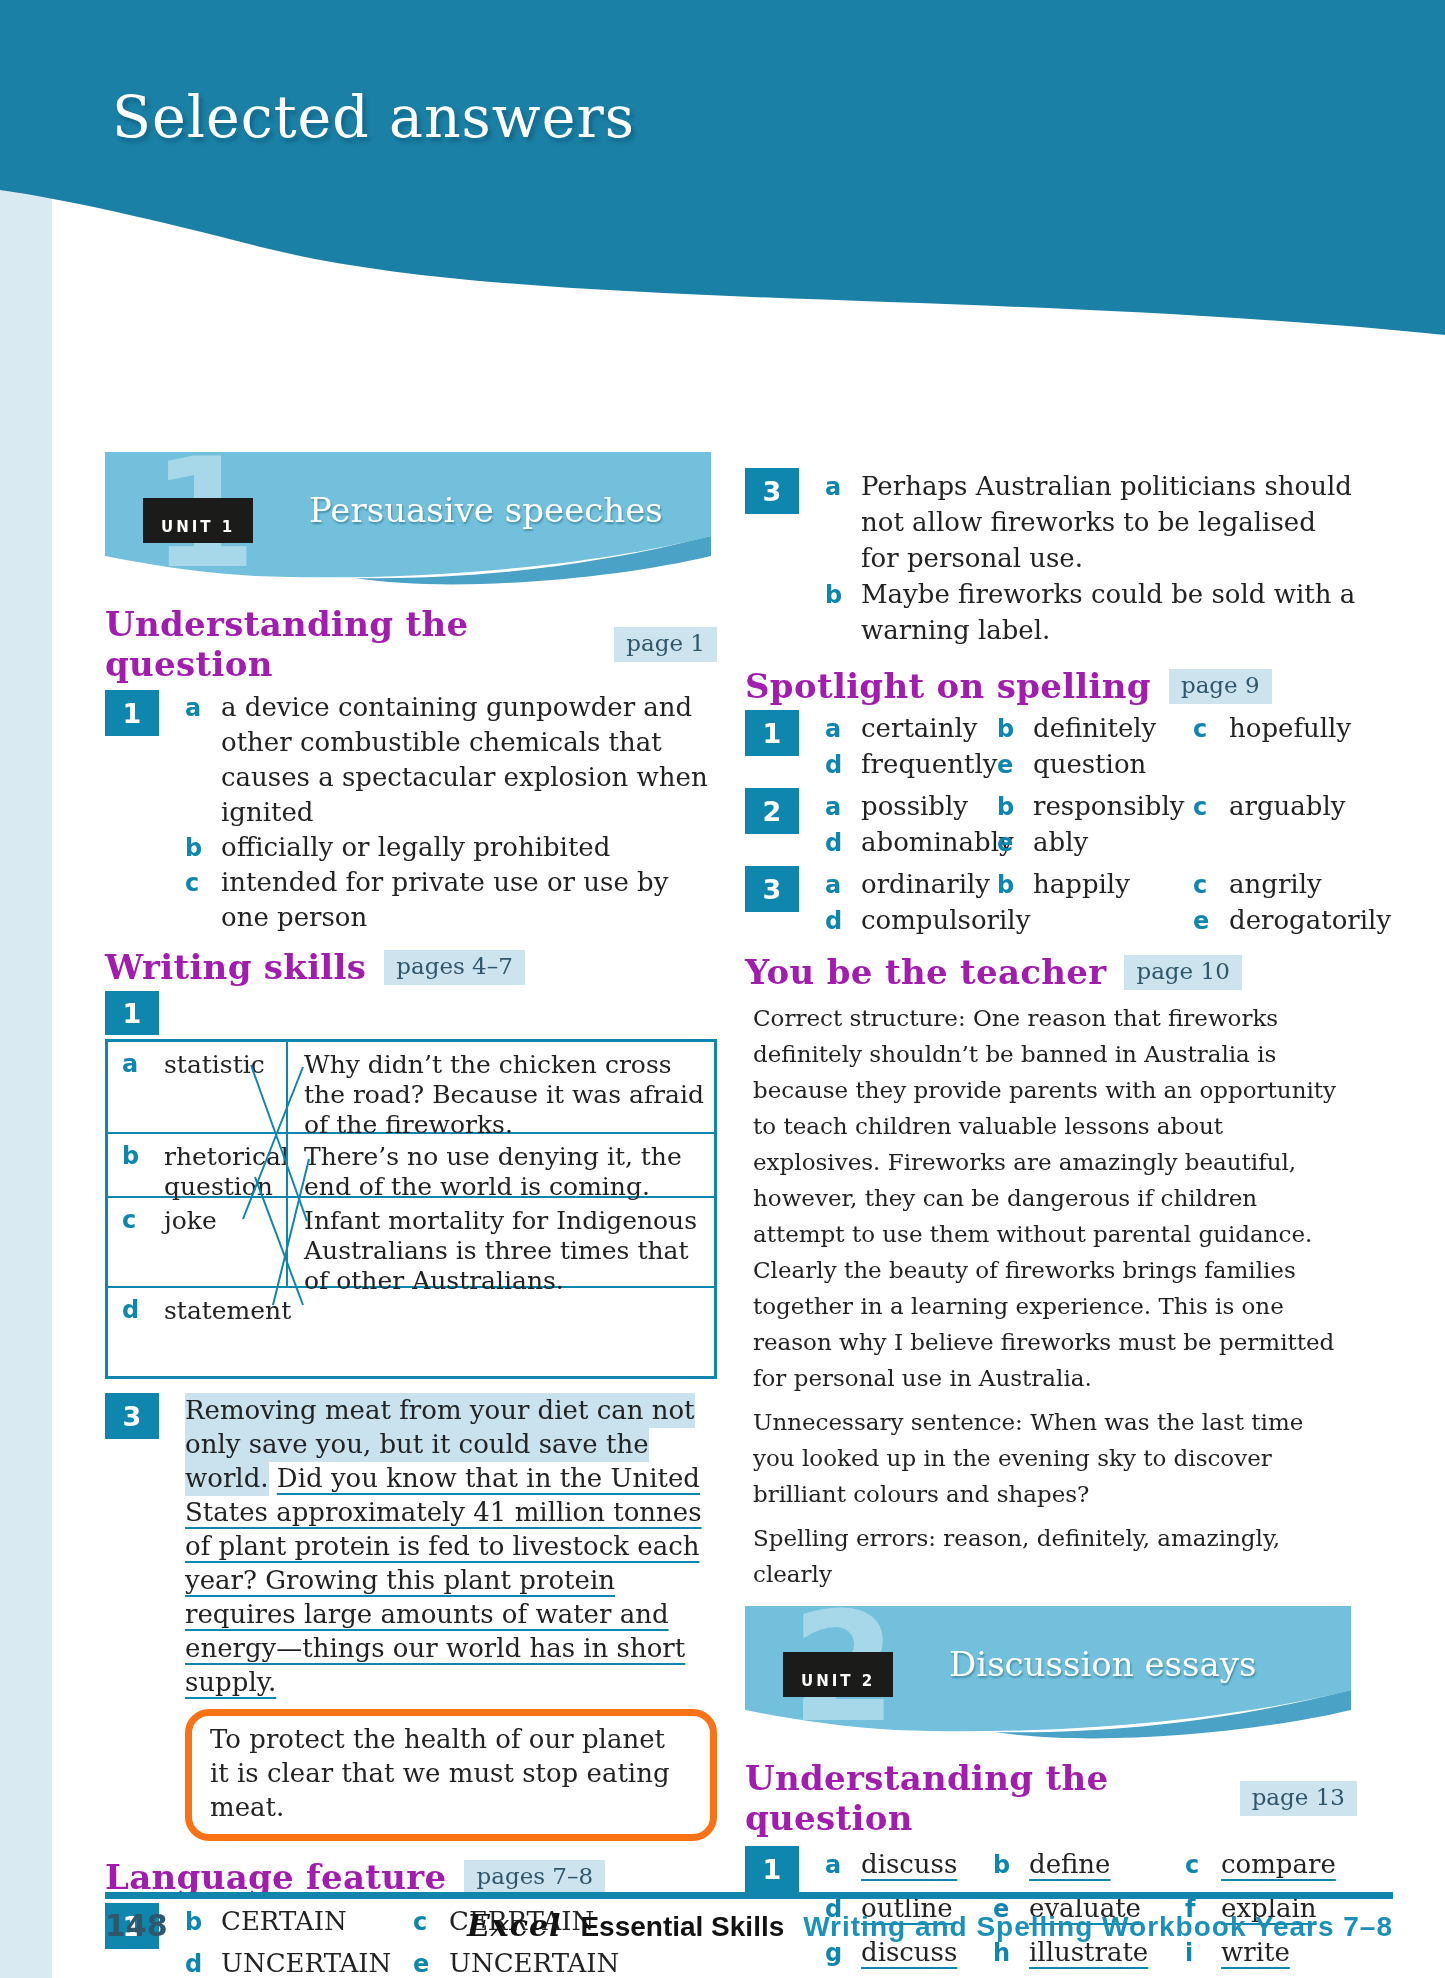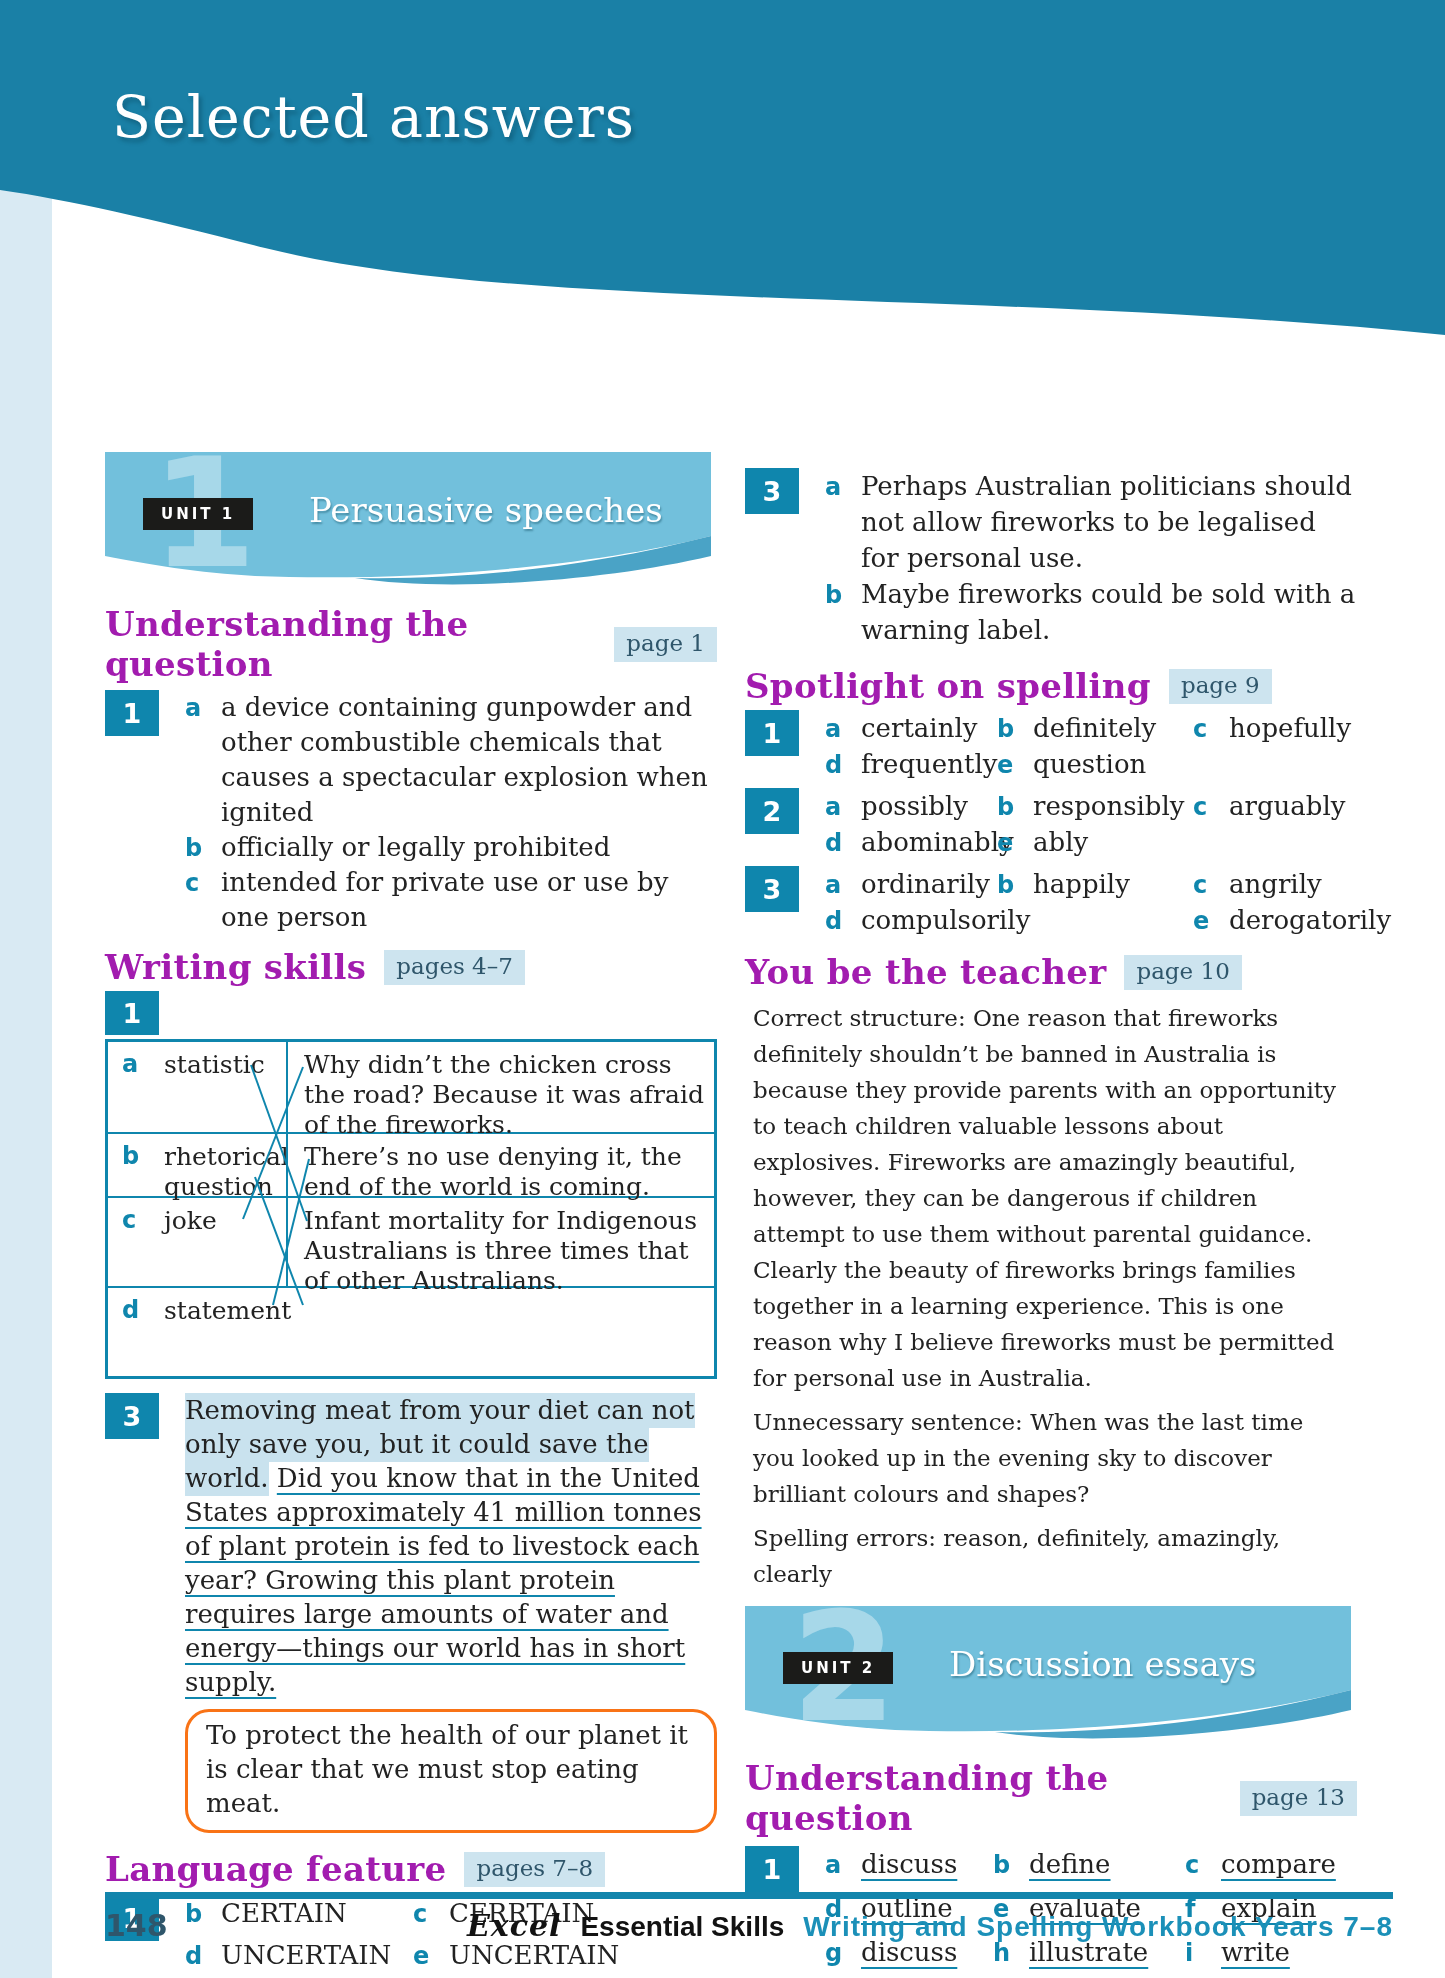--- a/index.html
+++ b/index.html
@@ -26,21 +26,21 @@
 
   
   .unit-banner { position:relative; width:606px; height:134px; overflow:hidden; }
   .unit-banner svg { position:absolute; inset:0; }
   .unit-numeral {
     position:absolute; left:46px; top:-14px;
     font:700 152px "DejaVu Sans", sans-serif; color:rgba(255,255,255,.38); line-height:1;
   }
   .unit-tag {
     position:absolute; left:38px; top:46px; background:#1b1b19; color:#fff;
-    font:700 15px "DejaVu Sans", sans-serif; letter-spacing:3px; padding:7px 18px 7px;
+    font:700 15px "DejaVu Sans", sans-serif; letter-spacing:3px; padding:20px 18px 7px;
   }
   .unit-title {
     position:absolute; left:204px; top:38px; color:#fff; font-size:34px;
     text-shadow:1px 2px 2px rgba(0,60,80,.4);
   }
 
   
   .sec-head { display:flex; align-items:center; gap:18px; }
   .sec-title { font-size:34px; font-weight:700; color:#a21caf; margin:0; letter-spacing:.3px; }
   .page-tag { background:#cde4ef; color:#2f566b; font-size:23px; padding:3px 12px 6px; white-space:nowrap; }
@@ -65,21 +65,21 @@
   .mleft .letter { width:42px; }
   .mright { flex:1; border-left:2px solid #0f86ad; padding:8px 8px 0 16px;
             font-size:25px; line-height:30px; box-sizing:border-box; }
   .match-lines { position:absolute; left:-3px; top:-3px; pointer-events:none; }
   .match-lines line { stroke:#0f86ad; stroke-width:2; }
 
   
   .hl { background:#c9e2ee; padding:2px 0 3px; box-decoration-break:clone; -webkit-box-decoration-break:clone; }
   .ul-teal { text-decoration:underline; text-decoration-color:#0f86ad;
              text-decoration-thickness:2px; text-underline-offset:6px; }
-  .answer-box { border:3px solid #f97316; border-radius:24px; padding:6px 18px 10px; margin-top:10px; line-height:34px; }
+  .answer-box { border:7px solid #f97316; border-radius:24px; padding:6px 18px 10px; margin-top:10px; line-height:34px; }
 
   
   .sp-grid { display:grid; grid-template-columns:172px 196px 1fr; }
   .ug-grid { display:grid; grid-template-columns:168px 192px 1fr; row-gap:8px; }
   .lf-grid { display:grid; grid-template-columns:228px 1fr; row-gap:6px; }
 
   
   .para p { margin:8px; font-size:23px; line-height:36px; }
 
   

